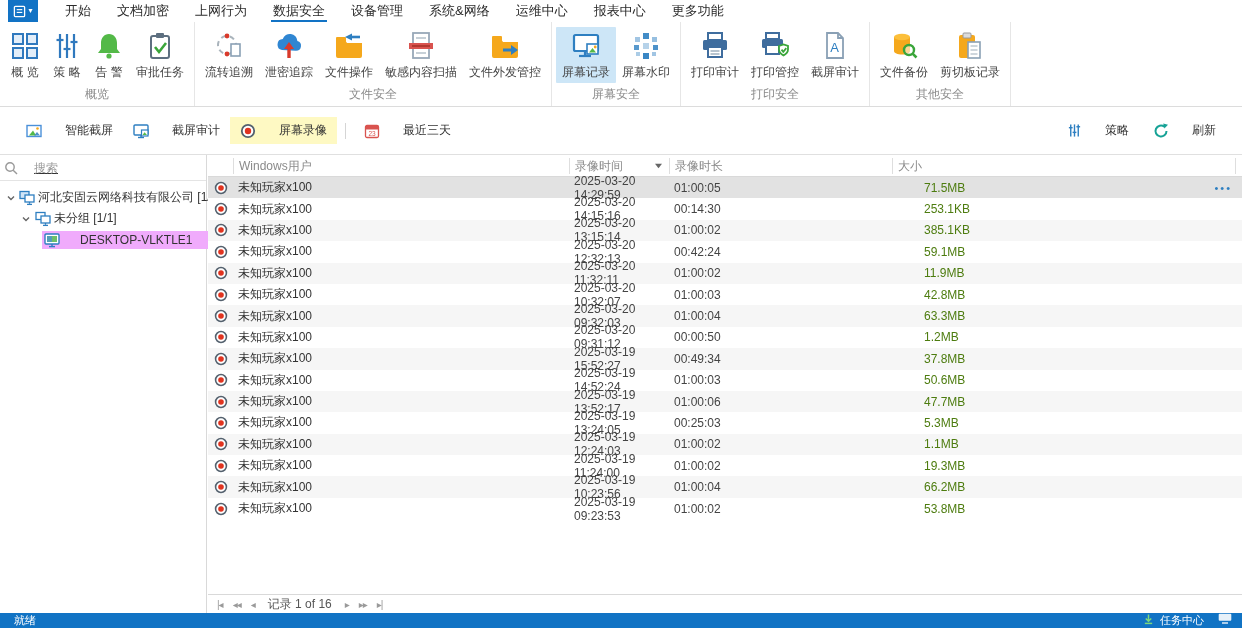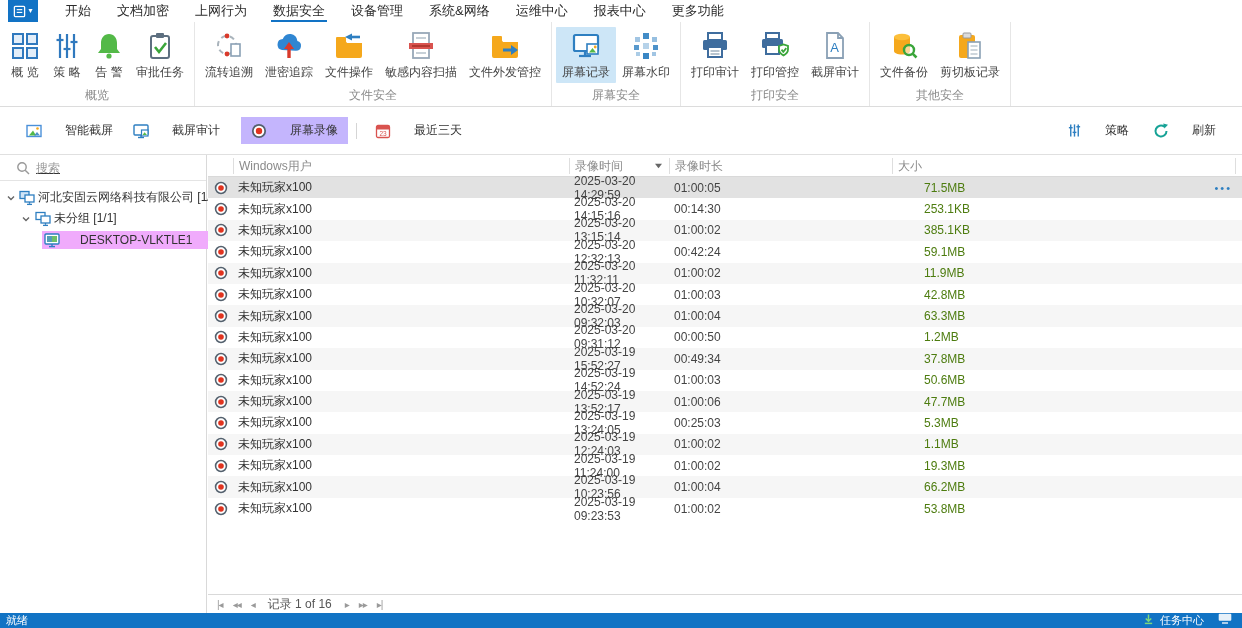--- a/index.html
+++ b/index.html
@@ -14,32 +14,32 @@
   .menu-item { padding:0 13px; line-height:21px; font-size:13px; color:#2b2b2b; position:relative; cursor:pointer; white-space:nowrap; }
   .menu-item.active::after { content:""; position:absolute; left:11px; right:11px; bottom:0px; height:2px; background:#1273c5; }
 
   
   .ribbon { position:absolute; top:22px; left:0; right:0; height:85px; background:#fff; border-bottom:1px solid #dcdcdc; display:flex; }
   .rgroup { display:flex; flex-direction:column; border-right:1px solid #e6e6e6; padding:0 4px; }
   .rgroup-items { flex:1; display:flex; align-items:flex-start; padding-top:5px; }
   .ritem { display:flex; flex-direction:column; align-items:center; gap:3px; padding:4px 6px 2px; cursor:pointer; border-radius:1px; }
   .ritem.active { background:#cde6f7; }
   .ritem .lbl { font-size:12px; color:#444; white-space:nowrap; }
-  .rgroup-label { text-align:center; color:#8a8a8a; font-size:12px; height:19px; line-height:16px; }
+  .rgroup-label { text-align:center; color:#8a8a8a; font-size:12px; height:19px; line-height:16px;font-family:Liberation Mono, monospace; }
 
   
   .toolbar { position:absolute; top:107px; left:0; right:0; height:48px; background:#fff; border-bottom:1px solid #e0e0e0; display:flex; align-items:center; padding:0 16px; }
   .tbtn { display:flex; align-items:center; gap:23px; padding:5px 10px; cursor:pointer; color:#333; white-space:nowrap; }
-  .tbtn.active { background:#c4b5fd;margin-left:11px; }
+  .tbtn.active { background:#fef9c3; }
   .tsep { width:1px; height:16px; background:#d5d5d5; margin:0 8px; }
   .toolbar-right { margin-left:auto; display:flex; gap:4px; }
 
   
   .sidebar { position:absolute; top:155px; left:0; width:207px; bottom:15px; background:#fff; border-right:1px solid #d9d9d9; }
-  .search-row { height:26px; border-bottom:1px solid #e4e4e4; display:flex; align-items:center; gap:6px; padding:0 16px;text-decoration:underline; }
+  .search-row { height:26px; border-bottom:1px solid #e4e4e4; display:flex; align-items:center; gap:16px; padding:0 4px;text-decoration:underline; }
   .search-row input { border:none; outline:none; flex:1; font-size:12px; color:#333; font-family:inherit; }
   .search-row input::placeholder { color:#9a9a9a; }
   .tree { padding-top:6px; }
   .tree-row { height:21px; display:flex; align-items:center; gap:3px; cursor:pointer; white-space:nowrap; }
   .tree-row .caret { width:12px; display:flex; justify-content:center; }
   .tree-label { color:#333; }
   .tree-sel { display:flex; align-items:center; gap:20px; background:#f0abfc; padding:1px 20px 1px 2px; }
 
   
   .table-area { position:absolute; top:155px; left:208px; right:0; bottom:34px; background:#fff; overflow:hidden; }
@@ -63,21 +63,21 @@
   .trow .c-size { flex:1; padding-left:5px; color:#4d7c0f;margin-left:27px; }
   .trow .c-actions { width:34px; color:#2e7fc1; font-size:11px; letter-spacing:2px; text-align:right; padding-right:10px; cursor:pointer; }
 
   
   .pager { position:absolute; left:208px; right:0; bottom:15px; height:19px; background:#fff; border-top:1px solid #d9d9d9; display:flex; align-items:center; padding-left:4px; }
   .pnav { color:#9a9a9a; font-size:10px; padding:0 5px; cursor:pointer; letter-spacing:-1px; }
   .plabel { color:#555; font-size:12px; padding:0 8px; }
 
   
   .statusbar { position:absolute; left:0; right:0; bottom:0; height:15px; background:#1173c4; color:#fff; display:flex; align-items:center; font-size:11px; }
-  .status-left { padding-left:6px; }
+  .status-left { padding-left:14px; }
   .status-right { margin-left:auto; display:flex; align-items:flex-start; gap:6px; padding-right:10px; cursor:pointer; }
 
   svg { display:block; }
 </style>
 </head>
 <body>
 
 <div class="menubar">
   <div class="app-btn">
     <span>

